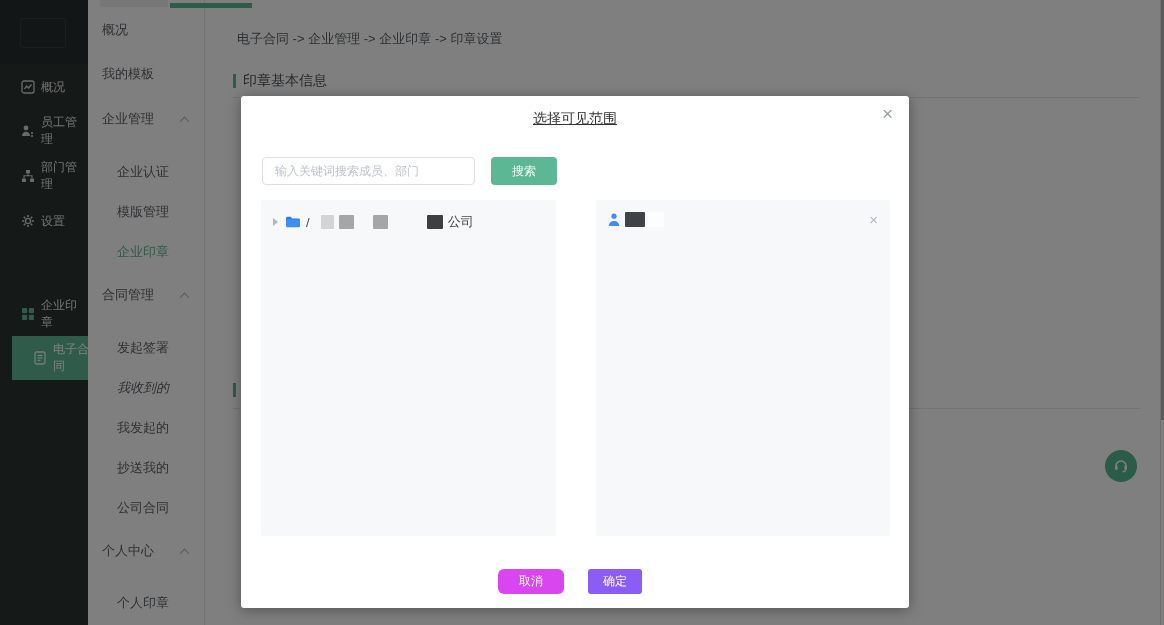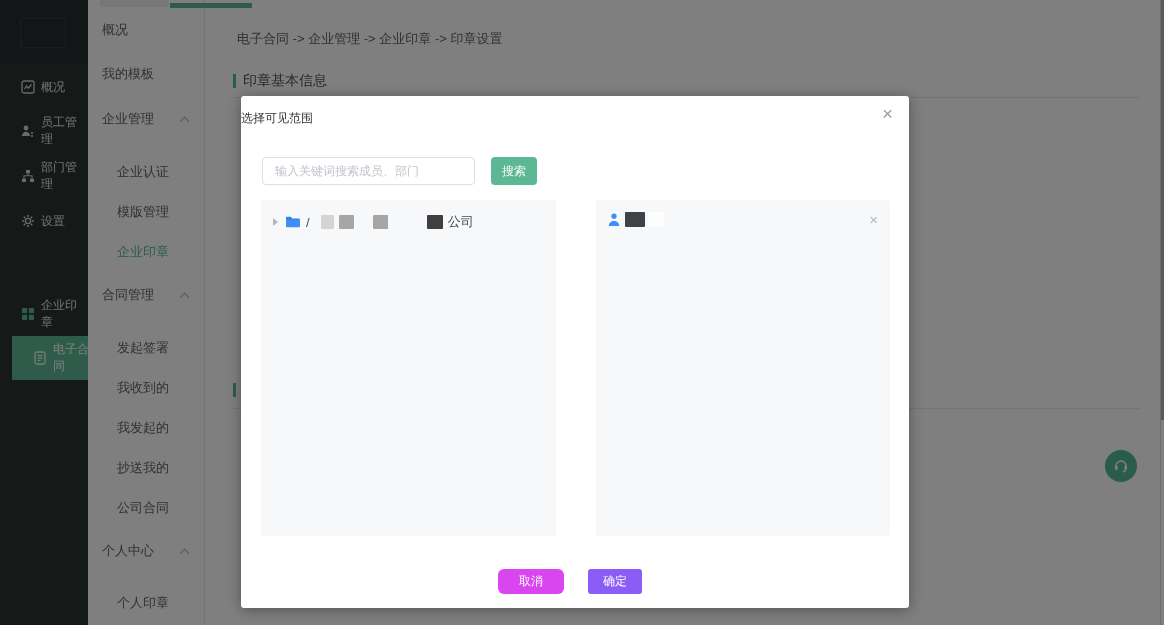--- a/index.html
+++ b/index.html
@@ -27,25 +27,25 @@
   .breadcrumb { position:absolute; left:32px; top:30px; font-size:13px; color:#5f6368; }
   .section-head { position:absolute; left:28px; display:flex; align-items:center; gap:7px; font-size:14px; color:#4c5054; }
   .accent-bar { width:3px; height:14px; background:#5CB795; }
   .h-divider { position:absolute; left:28px; width:907px; border-top:1px solid #e4e7ed; }
   .support-fab { position:absolute; left:900px; top:450px; width:32px; height:32px; border-radius:50%; background:#54B894; display:flex; align-items:center; justify-content:center; cursor:pointer; }
   .scroll-strip { position:absolute; left:1160px; top:0; width:4px; height:625px; background:#ffffff; border-left:1px solid #dcdcdc; z-index:2; }
   .scroll-thumb { position:absolute; left:0; top:0; width:4px; height:420px; background:#b5b5b5; }
   
   .overlay { position:absolute; inset:0; background:rgba(0,0,0,0.5); z-index:10; }
   .modal { position:absolute; left:241px; top:96px; width:668px; height:512px; background:#ffffff; border-radius:3px; box-shadow:0 2px 14px rgba(0,0,0,0.35); z-index:20; }
-  .modal-title { position:absolute; left:0; top:14px; width:100%; text-align:left; font-size:12px; color:#333333; }
+  .modal-title { position:absolute; left:0; top:14px; width:100%; text-align:center; font-size:14px; color:#333333;text-decoration:underline; }
   .modal-close { position:absolute; right:16px; top:8px; font-size:19px; color:#9aa0a6; cursor:pointer; line-height:1; background:none; border:none; font-family:inherit; }
   .search-input { position:absolute; left:21px; top:61px; width:213px; height:28px; border:1px solid #dcdfe6; border-radius:4px; padding:0 12px; font-size:12px; color:#333; font-family:inherit; outline:none; }
   .search-input::placeholder { color:#c0c4cc; }
-  .search-btn { position:absolute; left:250px; top:61px; width:46px; height:28px; background:#5CB795; color:rgba(255,255,255,0.95); border:none; border-radius:4px; font-size:12px; font-family:inherit; cursor:pointer; }
+  .search-btn { position:absolute; left:250px; top:61px; width:66px; height:28px; background:#5CB795; color:rgba(255,255,255,0.95); border:none; border-radius:4px; font-size:12px; font-family:inherit; cursor:pointer; }
   .panel { position:absolute; top:104px; height:336px; background:#f7f8fa; border-radius:2px; overflow:hidden; }
   .panel-left { left:20px; width:295px; }
   .panel-right { left:355px; width:294px; }
   .tree-row { display:flex; align-items:center; padding:13px 12px; gap:5px; cursor:pointer; }
   .caret-right { width:0; height:0; border-left:5px solid #b4b7bd; border-top:4px solid transparent; border-bottom:4px solid transparent; margin-right:2px; }
   .tree-text { font-size:13px; color:#4a4a4a; }
   .redact { height:14px; border-radius:1px; display:inline-block; }
   .sel-row { display:flex; align-items:center; padding:12px 12px; gap:3px; }
   .sel-spacer { flex:1; }
   .sel-remove { font-size:15px; color:#b4b7bd; cursor:pointer; background:none; border:none; line-height:1; font-family:inherit; }
@@ -128,21 +128,21 @@
     <div class="wnav-item" style="left:14px; top:21px;">概况</div>
     <div class="wnav-item" style="left:14px; top:65px;">我的模板</div>
     <div class="wnav-item" style="left:14px; top:110px;">企业管理</div>
     <span class="chevron-up" style="left:93px; top:118px;"></span>
     <div class="wnav-item" style="left:29px; top:163px;">企业认证</div>
     <div class="wnav-item" style="left:29px; top:203px;">模版管理</div>
     <div class="wnav-item active" style="left:29px; top:243px;">企业印章</div>
     <div class="wnav-item" style="left:14px; top:286px;">合同管理</div>
     <span class="chevron-up" style="left:93px; top:294px;"></span>
     <div class="wnav-item" style="left:29px; top:339px;">发起签署</div>
-    <div class="wnav-item" style="left:29px; top:379px;">我收到的</div>
+    <div class="wnav-item" style="left:29px; top:379px;font-style:italic;">我收到的</div>
     <div class="wnav-item" style="left:29px; top:419px;">我发起的</div>
     <div class="wnav-item" style="left:29px; top:459px;">抄送我的</div>
     <div class="wnav-item" style="left:29px; top:499px;">公司合同</div>
     <div class="wnav-item" style="left:14px; top:542px;">个人中心</div>
     <span class="chevron-up" style="left:93px; top:550px;"></span>
     <div class="wnav-item" style="left:29px; top:594px;">个人印章</div>
   </div>
 
   <div class="tab-gray"></div>
   <div class="tab-green"></div>

